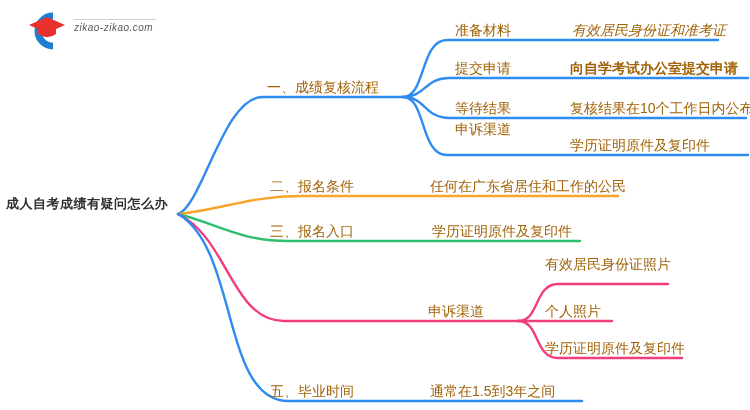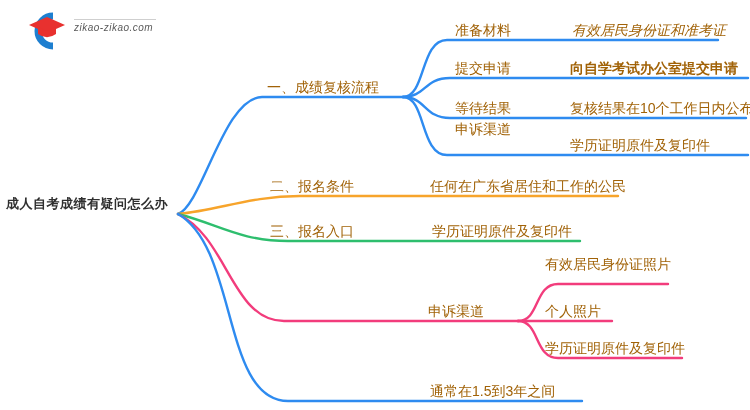--- a/index.html
+++ b/index.html
@@ -74,15 +74,16 @@
   <div class="node" style="left:270px;top:178px;">二、报名条件</div>
 
   <div class="node" style="left:270px;top:223px;text-align:center;">三、报名入口</div>
   <div class="node detail" style="left:432px;top:223px;">学历证明原件及复印件</div>
 
   <div class="node" style="left:428px;top:303px;">申诉渠道</div>
   <div class="node detail" style="left:545px;top:256px;">有效居民身份证照片</div>
   <div class="node detail" style="left:545px;top:303px;">个人照片</div>
   <div class="node detail" style="left:545px;top:340px;">学历证明原件及复印件</div>
 
+  <div class="node" style="left:270px;top:383px;">五、毕业时间</div>
   <div class="node detail" style="left:430px;top:383px;">通常在1.5到3年之间</div>
 
 </div>
 
 </body></html>

